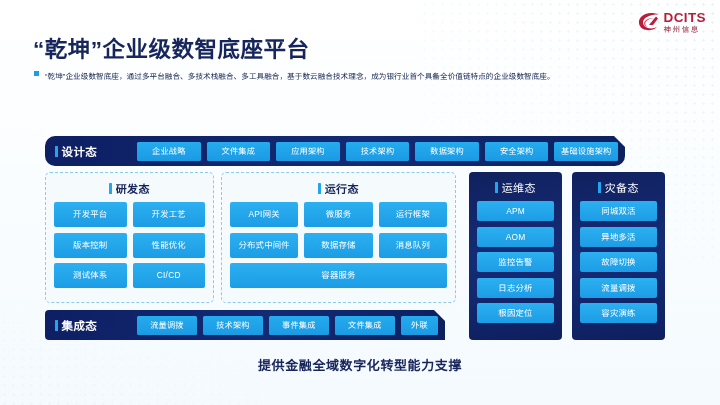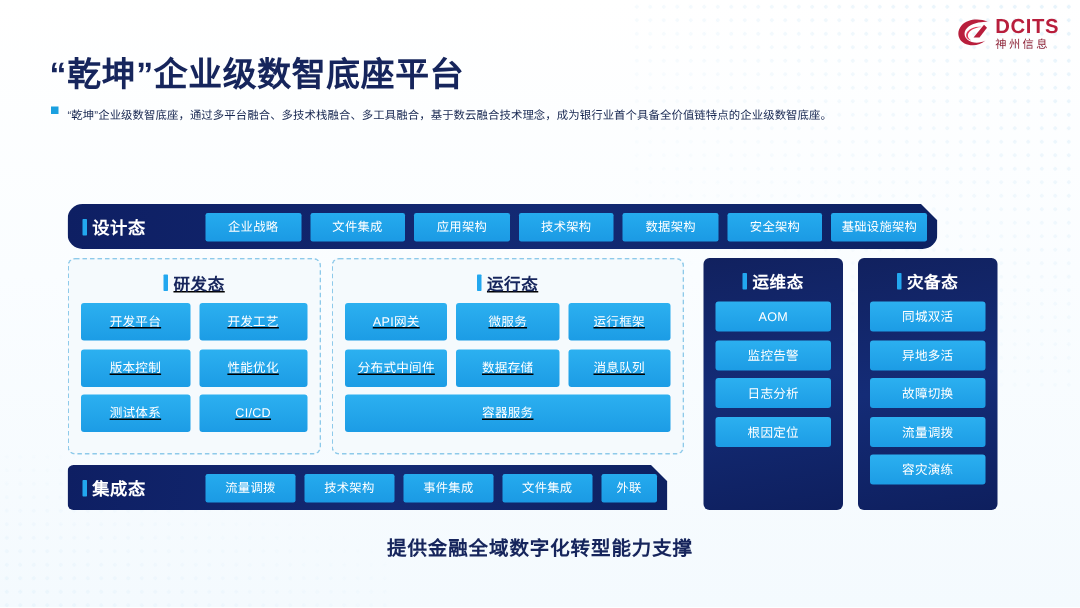--- a/index.html
+++ b/index.html
@@ -179,21 +179,20 @@
 
   
   .panel {
     position: absolute;
     top: 36px;
     height: 131px;
     background: #f5fafd;
     border: 1px dashed #8ecaea;
     border-radius: 5px;
     padding: 7px 8px 24px;
-    text-decoration: underline;
   }
   .panel.rd { left: 0; width: 169px; }
   .panel.run { left: 176px; width: 235px; }
 
   .panel-head {
     display: flex;
     align-items: center;
     justify-content: center;
     gap: 4px;
     height: 16px;
@@ -242,21 +241,21 @@
   .col-head {
     display: flex;
     align-items: center;
     justify-content: center;
     gap: 4px;
     height: 16px;
     margin-bottom: 6px;
   }
   .col-head-text {
     font-size: 11px;
-    font-weight: bold;
+    font-weight: normal;
     color: #ffffff;
     letter-spacing: .4px;
     text-align: center;
   }
   .col-cell {
     background: linear-gradient(180deg, #2cb0f0 0%, #1c9ce5 100%);
     color: #ffffff;
     font-size: 8.4px;
     height: 20px;
     line-height: 20px;
@@ -363,20 +362,21 @@
       <div class="grid-row">
         <span class="cell full">容器服务</span>
       </div>
     </div>
 
     <div class="column ops">
       <div class="col-head">
         <span class="accent-bar"></span>
         <span class="col-head-text">运维态</span>
       </div>
+      <div class="col-cell">APM</div>
       <div class="col-cell">AOM</div>
       <div class="col-cell">监控告警</div>
       <div class="col-cell">日志分析</div>
       <div class="col-cell">根因定位</div>
     </div>
 
     <div class="column dr">
       <div class="col-head">
         <span class="accent-bar"></span>
         <span class="col-head-text">灾备态</span>

